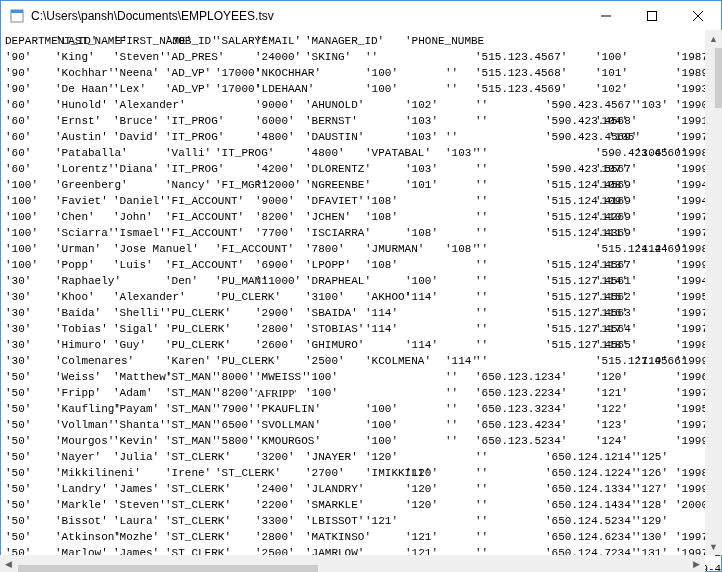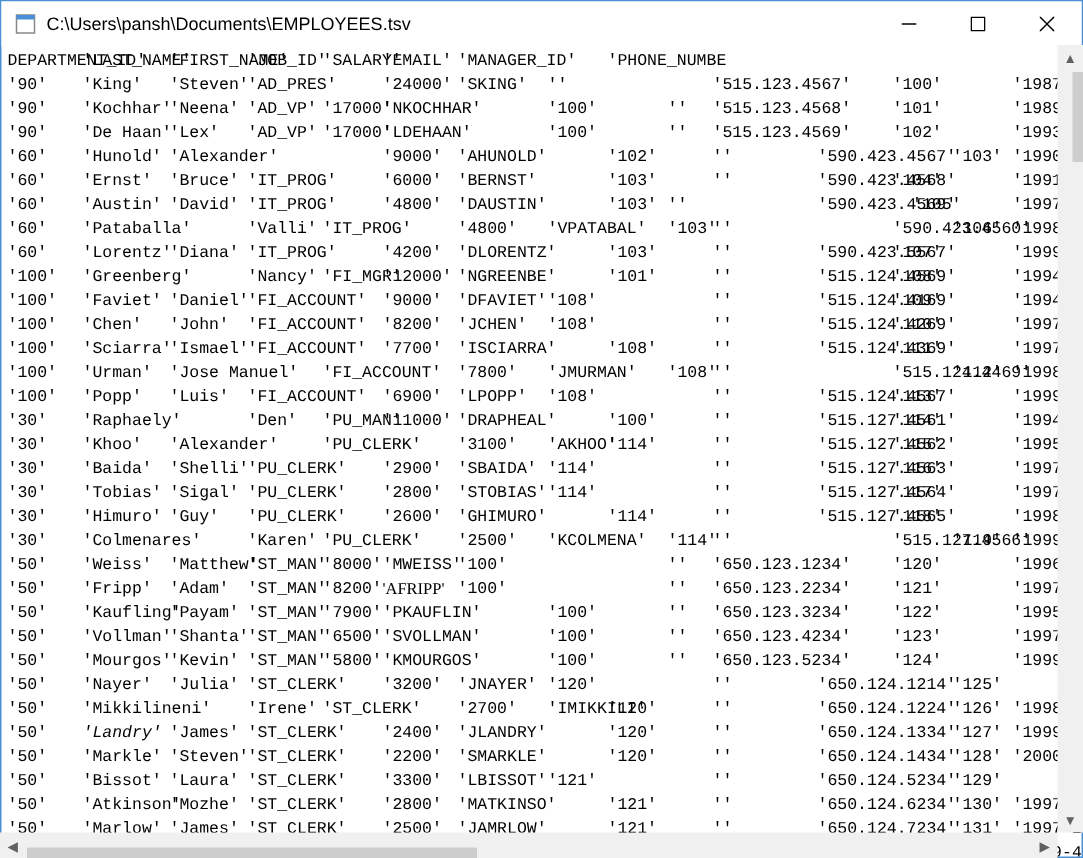--- a/index.html
+++ b/index.html
@@ -517,21 +517,21 @@
           <span class="cell" style="position: absolute; left: 400px;">'120'</span>
           <span class="cell" style="position: absolute; left: 440px;"></span>
           <span class="cell" style="position: absolute; left: 470px;">''</span>
           <span class="cell" style="position: absolute; left: 540px;">'650.124.1224'</span>
           <span class="cell" style="position: absolute; left: 590px;"></span>
           <span class="cell" style="position: absolute; left: 630px;">'126'</span>
           <span class="cell" style="position: absolute; left: 670px;">'1998-9-28'</span>
         </div>
         <div class="row" style="position: relative;">
           <span class="cell" style="position: absolute; left: 0px;">'50'</span>
-          <span class="cell" style="position: absolute; left: 50px; font-style: italic;">'Landry'</span>
+          <span class="cell" style="position: absolute; left: 50px;">'Landry'</span>
           <span class="cell" style="position: absolute; left: 108px;">'James'</span>
           <span class="cell" style="position: absolute; left: 160px;">'ST_CLERK'</span>
           <span class="cell" style="position: absolute; left: 210px;"></span>
           <span class="cell" style="position: absolute; left: 250px;">'2400'</span>
           <span class="cell" style="position: absolute; left: 300px;">'JLANDRY'</span>
           <span class="cell" style="position: absolute; left: 360px;"></span>
           <span class="cell" style="position: absolute; left: 400px;">'120'</span>
           <span class="cell" style="position: absolute; left: 440px;"></span>
           <span class="cell" style="position: absolute; left: 470px;">''</span>
           <span class="cell" style="position: absolute; left: 540px;">'650.124.1334'</span>

